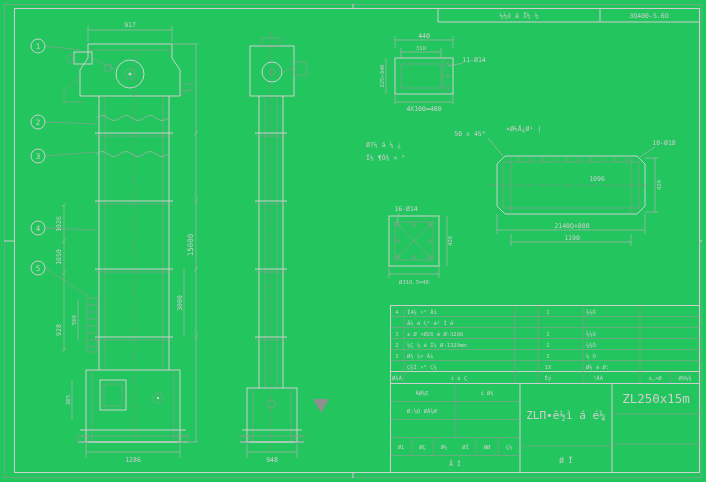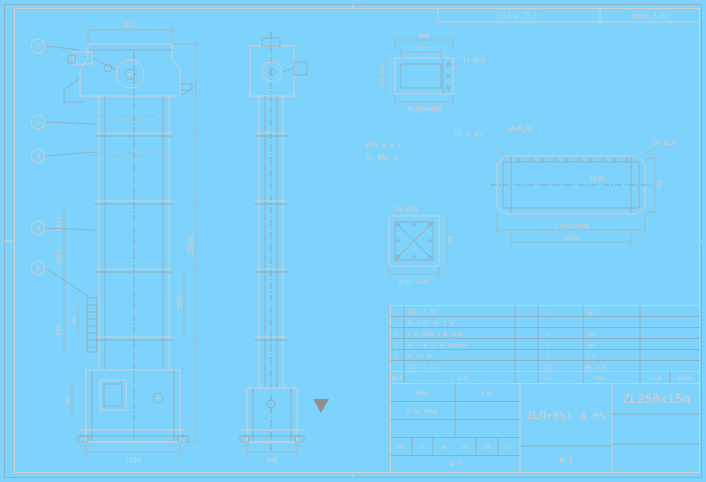--- a/index.html
+++ b/index.html
@@ -1,16 +1,16 @@
 <!DOCTYPE html>
 <html><head>
 <meta charset="utf-8">
 <style>
   html,body{margin:0;padding:0;background:#000;}
-  .wrap{position:relative;width:706px;height:482px;background:#7dd3fc;overflow:hidden;}
+  .wrap{position:relative;width:706px;height:482px;background:#22c55e;overflow:hidden;}
   svg{position:absolute;left:0;top:0;}
   text{fill:#cfcfcf;font-family:"DejaVu Sans Mono","DejaVu Sans",monospace;}
   .t5{font-size:5.5px}.t6{font-size:6.5px}.t7{font-size:7.5px}.t11{font-size:11px}.t12{font-size:12.5px}
   .mid{text-anchor:middle}.st{text-anchor:start}
   .ln{stroke:#cfcfcf;stroke-width:1;fill:none}
   .thin{stroke:#9a9a9a;stroke-width:.6;fill:none}
   .dim{stroke:#b3b3b3;stroke-width:.7;fill:none}
   .cl{stroke:#8f8f8f;stroke-width:.6;stroke-dasharray:7 2 1.5 2;fill:none}
 </style>
 </head>

